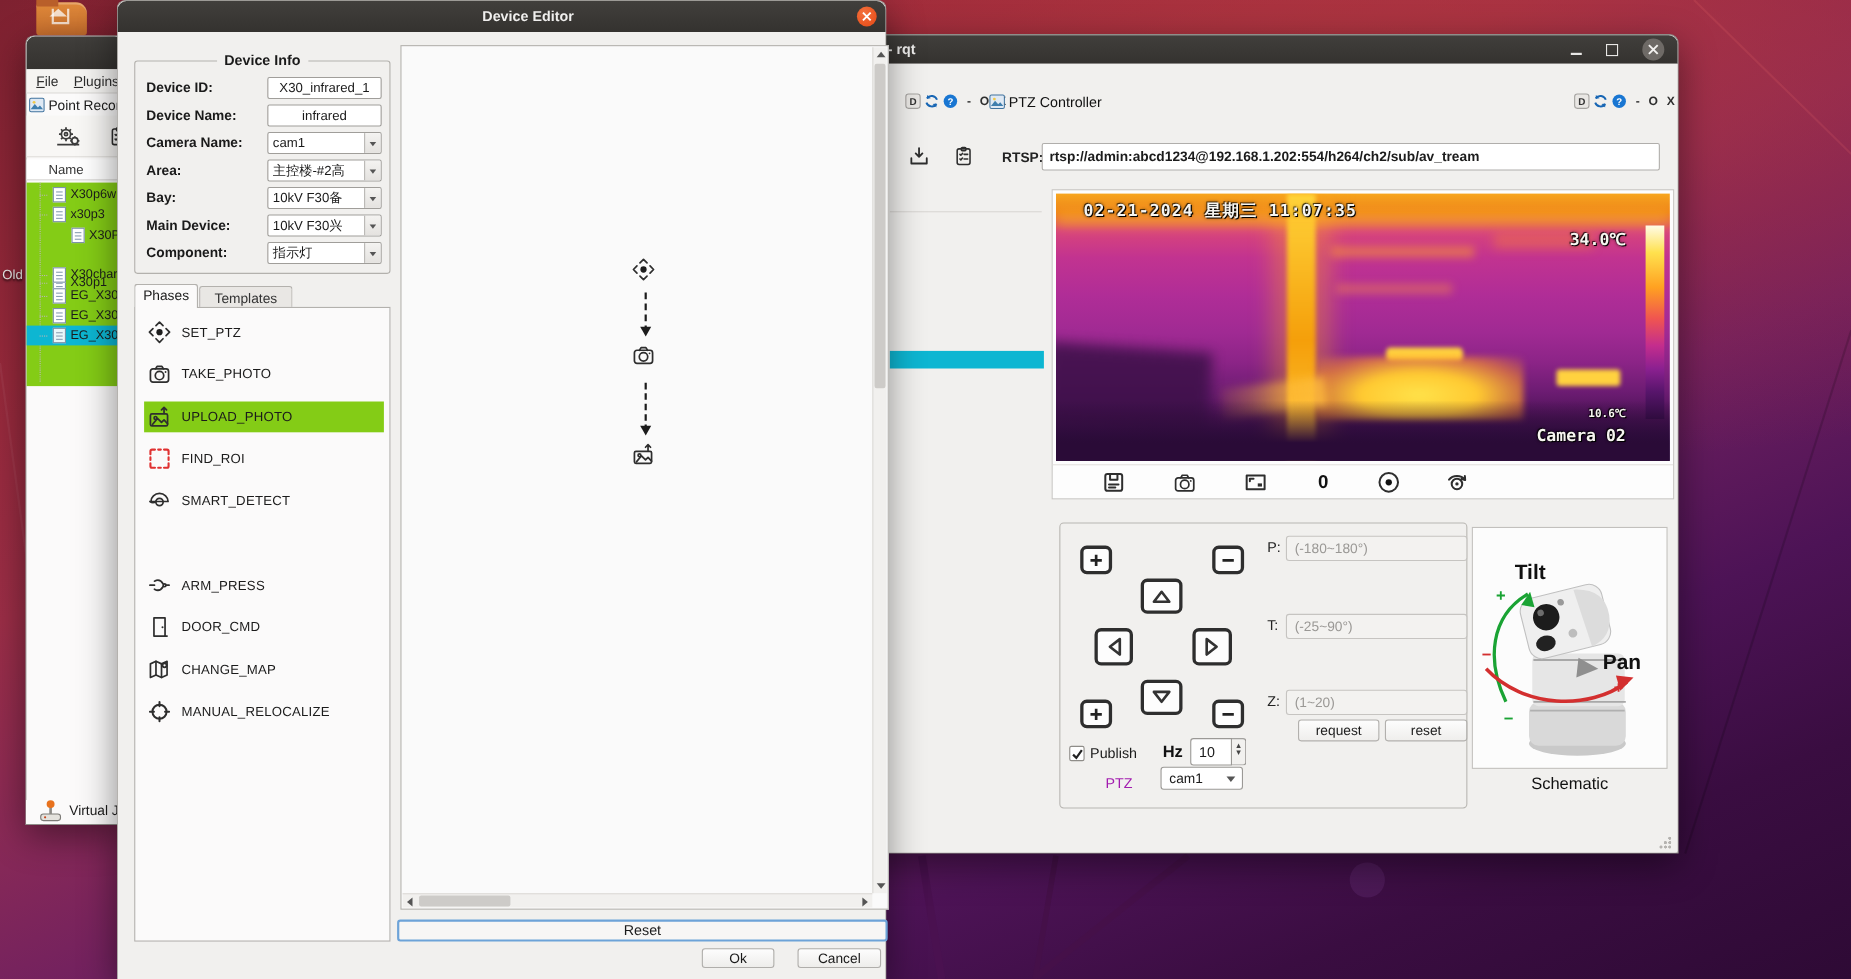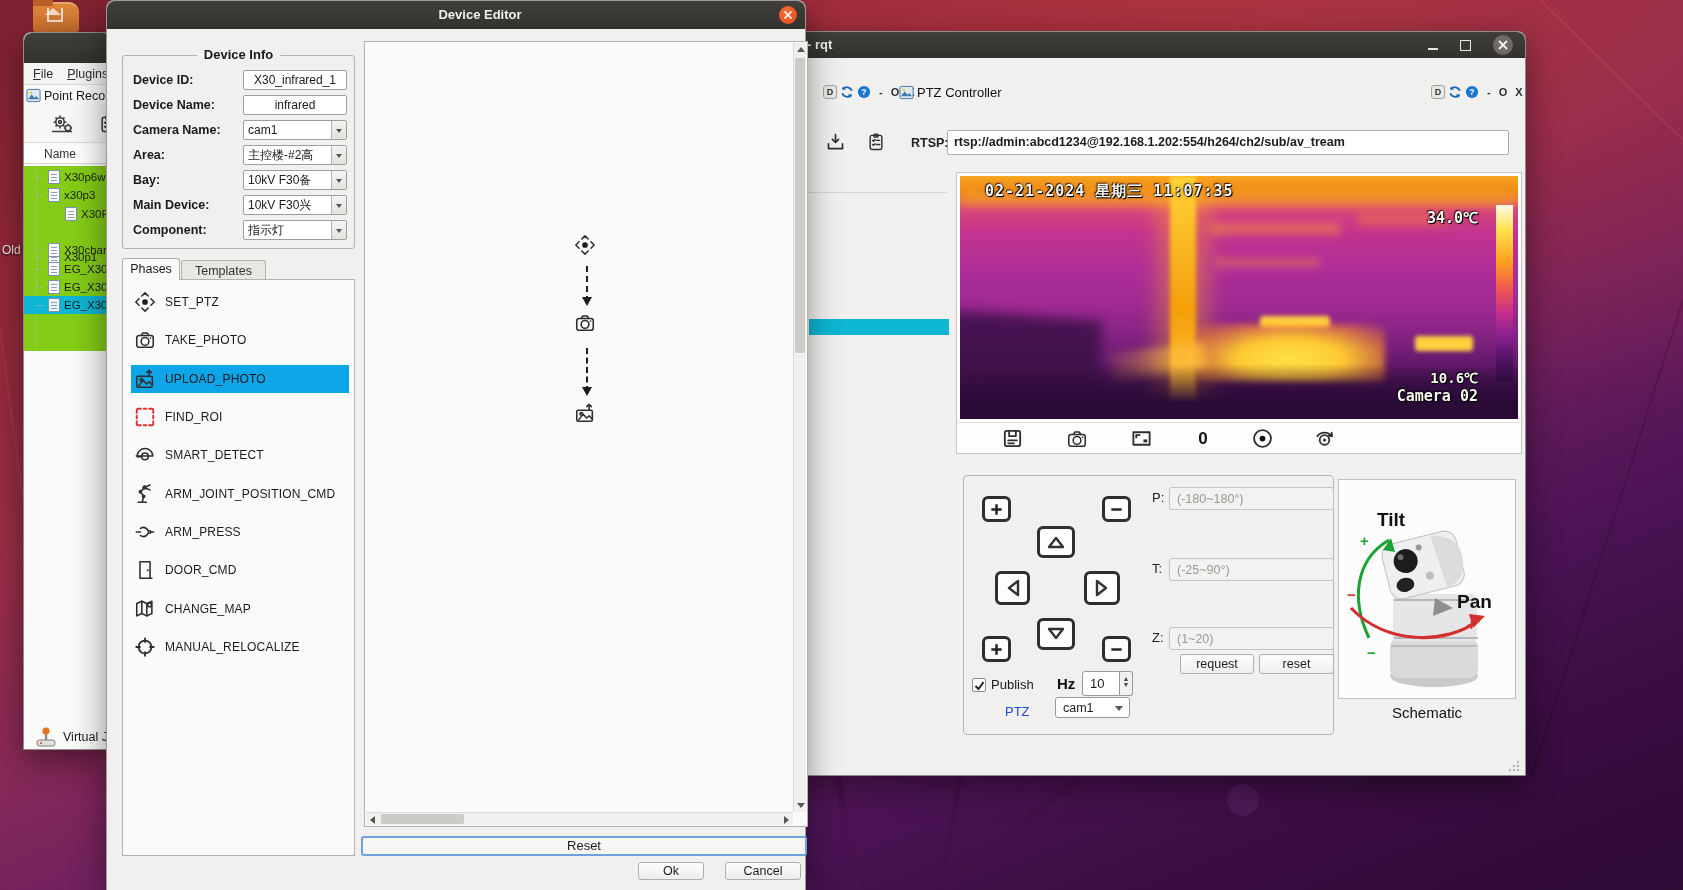--- a/index.html
+++ b/index.html
@@ -79,39 +79,39 @@
   .th-midbar { left:300px; top:140px; width:70px; height:12px; background:#ffd23f; filter:blur(2px); border-radius:4px; }
   .th-machine { left:235px; top:148px; width:190px; height:58px; background:radial-gradient(ellipse at 50% 60%, #ffe24a 0%, #ffc931 40%, rgba(255,150,40,.6) 72%, rgba(255,150,40,0) 100%); filter:blur(3px); }
   .th-arm { left:150px; top:172px; width:95px; height:28px; background:linear-gradient(90deg, rgba(255,170,60,.1), rgba(255,190,60,.85)); filter:blur(4px); transform:rotate(-7deg); }
   .th-boxr { left:455px; top:160px; width:58px; height:15px; background:#ffd23f; filter:blur(2px); border-radius:3px; }
   .th-spot-tr { right:70px; top:36px; width:90px; height:14px; background:rgba(255,140,40,.35); filter:blur(5px); }
   .th-wedge { left:-10px; top:140px; width:150px; height:75px; background:#3c1048; filter:blur(6px); transform:rotate(4deg); opacity:.85; }
   .th-deep { left:0; bottom:0; width:100%; height:55px; background:linear-gradient(rgba(42,11,55,0), #2a0b37 70%); }
   .th-text { position:absolute; font-family:"DejaVu Sans Mono","Liberation Mono",monospace; font-weight:bold; color:#f7f5f0; text-shadow:1px 1px 0 #000, -1px -1px 0 rgba(0,0,0,.6), 0 0 3px #000; white-space:nowrap; }
   .th-ts { left:25px; top:6px; font-size:15px; letter-spacing:1px; }
   .th-tmax { right:40px; top:31px; font-size:15px; }
-  .th-tmin { right:40px; top:192px; font-size:14px; }
+  .th-tmin { right:40px; top:192px; font-size:10px; }
   .th-cam { right:40px; top:211px; font-size:15px; }
   .th-colorbar { position:absolute; right:5px; top:29px; width:17px; height:176px;
     background:linear-gradient(180deg,#fffbe8 0%,#ffe14e 14%,#ffa121 32%,#f05550 48%,#c42d8d 62%,#8b2090 74%,#57156b 86%,#2f0b3e 100%); }
   .vtoolbar { position:absolute; left:0; top:249px; width:100%; height:30px; border-top:1px solid #e4e2df; }
   .vtoolbar .vt { position:absolute; top:3px; width:26px; height:25px; display:flex; align-items:center; justify-content:center; }
   .vt-zero { font-weight:bold; font-size:17px; color:#111; }
 
   
   .ptz-group { position:absolute; left:196px; top:417px; width:371px; height:260px; border:1px solid #b8b6b2; border-radius:4px; }
   .ptz-group .btn-sq { position:absolute; background:#fdfdfd; border:3px solid #2e2e2e; border-radius:6px; display:flex; align-items:center; justify-content:center; }
   .btn-sq svg { display:block; }
   .pz-chk { position:absolute; left:8px; top:201px; display:flex; align-items:center; gap:5px; font-size:13px; }
   .pz-chk .box { width:14px; height:14px; background:#fff; border:1px solid #8f8d89; border-radius:2px; position:relative; }
   .pz-chk .box svg { position:absolute; left:0px; top:0px; }
   .hz-label { position:absolute; left:93px; top:199px; font-size:15px; font-weight:bold; color:#111; }
   .hz-spin { position:absolute; left:118px; top:195px; width:38px; height:25px; background:#fff; border:1px solid #9b9996; border-radius:3px 0 0 3px; font-size:13px; line-height:23px; padding-left:7px; }
   .hz-arrows { position:absolute; left:156px; top:195px; width:13px; height:25px; border:1px solid #9b9996; border-left:none; border-radius:0 3px 3px 0; background:#f2f1ef; font-size:7px; line-height:6px; text-align:center; color:#444; padding-top:4px; }
-  .ptz-sel-label { position:absolute; left:41px; top:228px; font-size:13px; color:#1d4ed8; }
+  .ptz-sel-label { position:absolute; left:41px; top:228px; font-size:13px; color:#a21caf; }
   .combo { position:absolute; background:#fff; border:1px solid #9b9996; border-radius:3px; font-size:12.5px; display:flex; align-items:center; padding-left:7px; }
   .combo .car { position:absolute; right:6px; top:50%; margin-top:-2px; width:0; height:0; border:4px solid transparent; border-top:5px solid #555; }
   .ptz-combo { left:91px; top:221px; width:75px; height:21px; }
   .axis-label { position:absolute; font-size:13px; color:#222; }
   .axis-field { position:absolute; left:205px; width:165px; height:23px; background:#f3f2f0; border:1px solid #c6c4c1; border-radius:3px; color:#9a9895; font-size:12.5px; padding-left:7px; font-family:"Liberation Sans",sans-serif; }
   .axis-field::placeholder { color:#9a9895; }
   .pz-btn { position:absolute; top:178px; height:20px; background:linear-gradient(#fdfdfd,#efeeec); border:1px solid #b2b0ad; border-radius:3px; font-size:12.5px; text-align:center; line-height:18px; color:#1c1c1c; }
 
   
   .schem-box { position:absolute; left:571px; top:421px; width:178px; height:220px; background:#fcfcfc; border:1px solid #c2c0bd; }
@@ -140,21 +140,21 @@
   .fi-combo .dd { position:absolute; right:0; top:0; width:15px; height:100%; background:linear-gradient(#f4f3f1,#e4e2df); border-left:1px solid #b5b3b0; }
   .fi-combo .dd::before { content:""; position:absolute; left:4px; top:8px; border:3.5px solid transparent; border-top:4.5px solid #555; }
 
   .tab { position:absolute; height:22px; font-size:12.5px; text-align:center; line-height:21px; border:1px solid #b3b1ad; border-bottom:none; border-radius:3px 3px 0 0; }
   .tab.active { left:15px; top:257px; width:58px; background:#fbfafa; z-index:3; }
   .tab.inactive { left:74px; top:259px; width:85px; height:20px; background:#e9e7e4; color:#333; z-index:1; }
   .phase-panel { position:absolute; left:15px; top:278px; width:233px; height:577px; background:#fbfafa; border:1px solid #b3b1ad; z-index:2; }
   .phase-row { position:absolute; left:8px; width:218px; height:28px; display:flex; align-items:center; }
   .phase-row .picon { margin-left:3px; }
   .phase-row .ph-label { margin-left:9px; font-size:12px; letter-spacing:.2px; color:#1b1b1b; white-space:nowrap; }
-  .phase-row.sel { background:#0ea5e9; }
+  .phase-row.sel { background:#84cc16; }
 
   .canvas { position:absolute; left:257px; top:40px; width:444px; height:786px; background:#fafafa; border:1px solid #b3b1ad; }
   .flow-node { position:absolute; left:209px; width:28px; height:28px; }
   .flow-arrow { position:absolute; left:221px; width:2px; border-left:2px dashed #1c1c1c; }
   .flow-arrow::after { content:""; position:absolute; left:-6px; bottom:-9px; border:5px solid transparent; border-top:9px solid #1c1c1c; }
   .sb-v { position:absolute; top:1px; right:1px; bottom:14px; width:13px; background:#f1f0ee; border-left:1px solid #dcdad7; }
   .sb-h { position:absolute; left:1px; right:14px; bottom:1px; height:13px; background:#f1f0ee; border-top:1px solid #dcdad7; }
   .sb-arrow { position:absolute; width:13px; height:13px; display:flex; align-items:center; justify-content:center; }
   .sb-tri-up { width:0;height:0;border:4px solid transparent;border-bottom:5px solid #555; margin-top:-4px;}
   .sb-tri-down { width:0;height:0;border:4px solid transparent;border-top:5px solid #555; margin-bottom:-4px;}
@@ -658,33 +658,20 @@
         <div class="phase-row" style="top: 161px;">
           <span class="picon">
             <svg width="22" height="22" viewBox="0 0 24 24" fill="none" stroke="#2e2e2e" stroke-width="1.7" stroke-linecap="round" stroke-linejoin="round">
               <path d="M3.5 13 a8.5 8 0 0 1 17 0 Z"></path>
               <circle cx="12" cy="13.5" r="3.6"></circle>
               <path d="M2.5 13 c2 1.5 4 1.5 6 0"></path>
             </svg>
           </span>
           <span class="ph-label">SMART_DETECT</span>
         </div>
-        <div class="phase-row" style="top: 200px;">
-          <span class="picon">
-            <svg width="22" height="22" viewBox="0 0 24 24" fill="none" stroke="#2e2e2e" stroke-width="1.7" stroke-linecap="round" stroke-linejoin="round">
-              <path d="M4.5 21 h9"></path>
-              <path d="M9 21 L10.5 14.5 L7 9.5 L11.5 5"></path>
-              <circle cx="10.5" cy="14.5" r="1.2"></circle>
-              <circle cx="7" cy="9.5" r="1.2"></circle>
-              <circle cx="11.5" cy="5" r="1.6"></circle>
-              <path d="M13 4 l4.5-1.8 M13.5 6 l4 1.5"></path>
-            </svg>
-          </span>
-          <span class="ph-label">ARM_JOINT_POSITION_CMD</span>
-        </div>
         <div class="phase-row" style="top: 238px;">
           <span class="picon">
             <svg width="22" height="22" viewBox="0 0 24 24" fill="none" stroke="#2e2e2e" stroke-width="1.7" stroke-linecap="round" stroke-linejoin="round">
               <path d="M2.5 12 h4.5"></path>
               <path d="M7 8 c4.5-2.5 7 0 8.5 2.5"></path>
               <path d="M7 16 c4.5 2.5 7 0 8.5-2.5"></path>
               <circle cx="17" cy="12" r="1.4"></circle>
               <path d="M18.5 12 h3"></path>
             </svg>
           </span>

